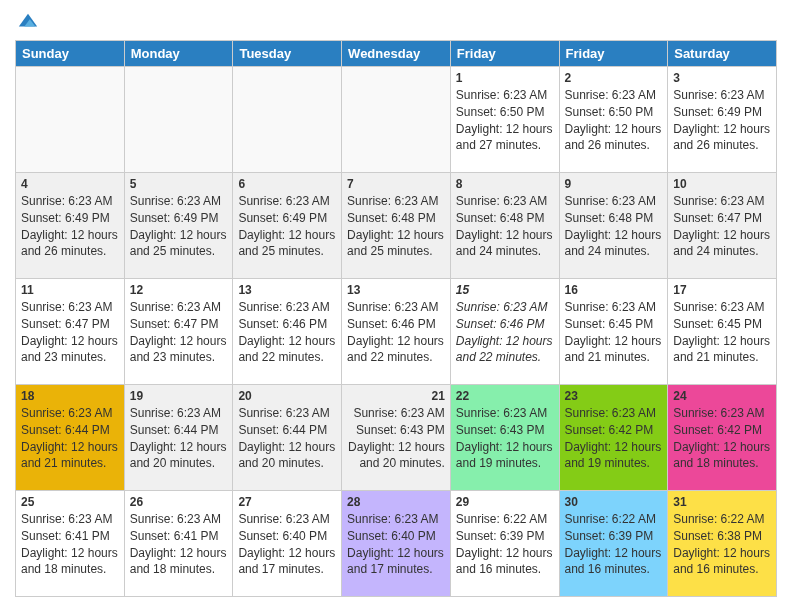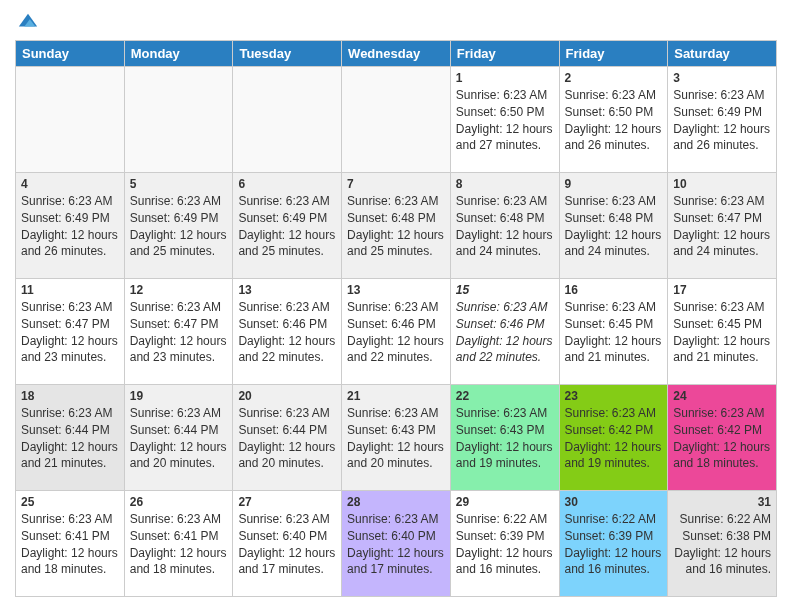--- a/index.html
+++ b/index.html
@@ -267,42 +267,42 @@
           </td>
           <td style="background-color: rgb(255, 255, 255);">
             <span class="day-number">17</span>
             <div class="day-info">Sunrise: 6:23 AM
 Sunset: 6:45 PM
 Daylight: 12 hours
 and 21 minutes.</div>
           </td>
         </tr>
         <tr>
-          <td style="background-color: #e5e5e5;">
+          <td style="background-color: #eab308;">
             <span class="day-number">18</span>
             <div class="day-info">Sunrise: 6:23 AM
 Sunset: 6:44 PM
 Daylight: 12 hours
 and 21 minutes.</div>
           </td>
           <td style="background-color: rgb(240, 240, 240);">
             <span class="day-number">19</span>
             <div class="day-info">Sunrise: 6:23 AM
 Sunset: 6:44 PM
 Daylight: 12 hours
 and 20 minutes.</div>
           </td>
           <td style="background-color: rgb(240, 240, 240);">
             <span class="day-number">20</span>
             <div class="day-info">Sunrise: 6:23 AM
 Sunset: 6:44 PM
 Daylight: 12 hours
 and 20 minutes.</div>
           </td>
-          <td style="background-color: rgb(240, 240, 240);">
+          <td style="background-color: rgb(240, 240, 240); text-align: right;">
             <span class="day-number">21</span>
             <div class="day-info">Sunrise: 6:23 AM
 Sunset: 6:43 PM
 Daylight: 12 hours
 and 20 minutes.</div>
           </td>
           <td style="background-color: #86efac;">
             <span class="day-number">22</span>
             <div class="day-info">Sunrise: 6:23 AM
 Sunset: 6:43 PM
@@ -360,21 +360,21 @@
 Daylight: 12 hours
 and 16 minutes.</div>
           </td>
           <td style="background-color: #7dd3fc;">
             <span class="day-number">30</span>
             <div class="day-info">Sunrise: 6:22 AM
 Sunset: 6:39 PM
 Daylight: 12 hours
 and 16 minutes.</div>
           </td>
-          <td style="background-color: #e5e5e5; text-align: right;">
+          <td style="background-color: #fde047;">
             <span class="day-number">31</span>
             <div class="day-info">Sunrise: 6:22 AM
 Sunset: 6:38 PM
 Daylight: 12 hours
 and 16 minutes.</div>
           </td>
         </tr>
       </tbody>
   </table>
 

